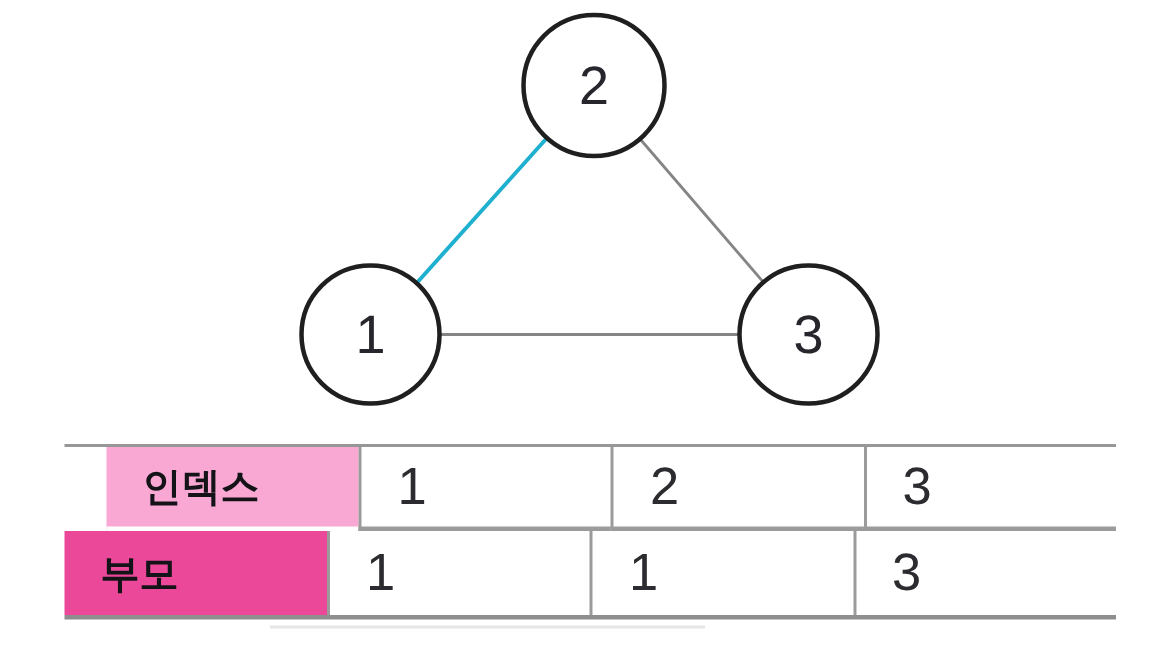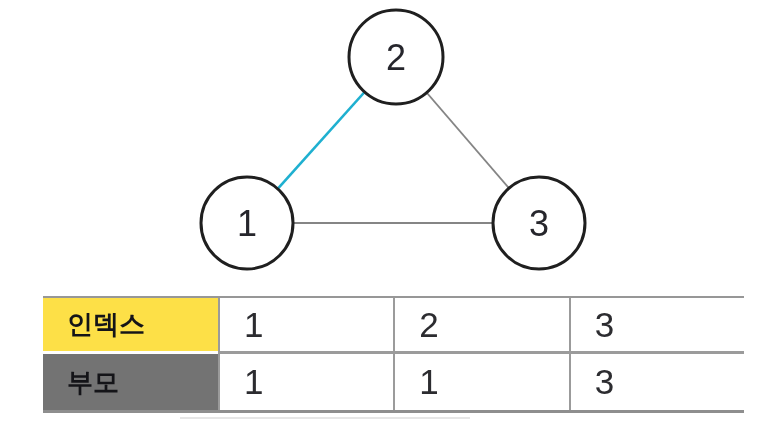--- a/index.html
+++ b/index.html
@@ -83,27 +83,27 @@
       <circle cx="247" cy="223" r="46" fill="#ffffff" stroke="#1f1f1f" stroke-width="3"></circle>
       <text x="247" y="223" text-anchor="middle" dominant-baseline="central" fill="#26262c">1</text>
       <circle cx="396" cy="57" r="47" fill="#ffffff" stroke="#1f1f1f" stroke-width="3"></circle>
       <text x="396" y="57" text-anchor="middle" dominant-baseline="central" fill="#26262c">2</text>
       <circle cx="539" cy="223" r="46" fill="#ffffff" stroke="#1f1f1f" stroke-width="3"></circle>
       <text x="539" y="223" text-anchor="middle" dominant-baseline="central" fill="#26262c">3</text>
     </svg>
 
   <div class="tbl">
       <div class="tbl-row first">
-        <div class="cell label-cell" style="background: #fde047;">인덱스</div>
+        <div class="cell label-cell" style="background: #f9a8d4; margin-left: 28px;">인덱스</div>
         <div class="cell data-cell" style="border-left-color: rgb(155, 155, 155);">1</div>
         <div class="cell data-cell" style="border-left-color: rgb(155, 155, 155);">2</div>
         <div class="cell data-cell" style="border-left-color: rgb(155, 155, 155);">3</div>
       </div>
       <div class="tbl-row">
-        <div class="cell label-cell" style="background: #737373; text-align: right;">부모</div>
+        <div class="cell label-cell" style="background: #ec4899; text-align: right;">부모</div>
         <div class="cell data-cell" style="border-left-color: rgb(155, 155, 155);">1</div>
         <div class="cell data-cell" style="border-left-color: rgb(155, 155, 155);">1</div>
         <div class="cell data-cell" style="border-left-color: rgb(155, 155, 155);">3</div>
       </div>
     </div>
 
   <div class="artifact-line"></div>
 
 </div>
 

